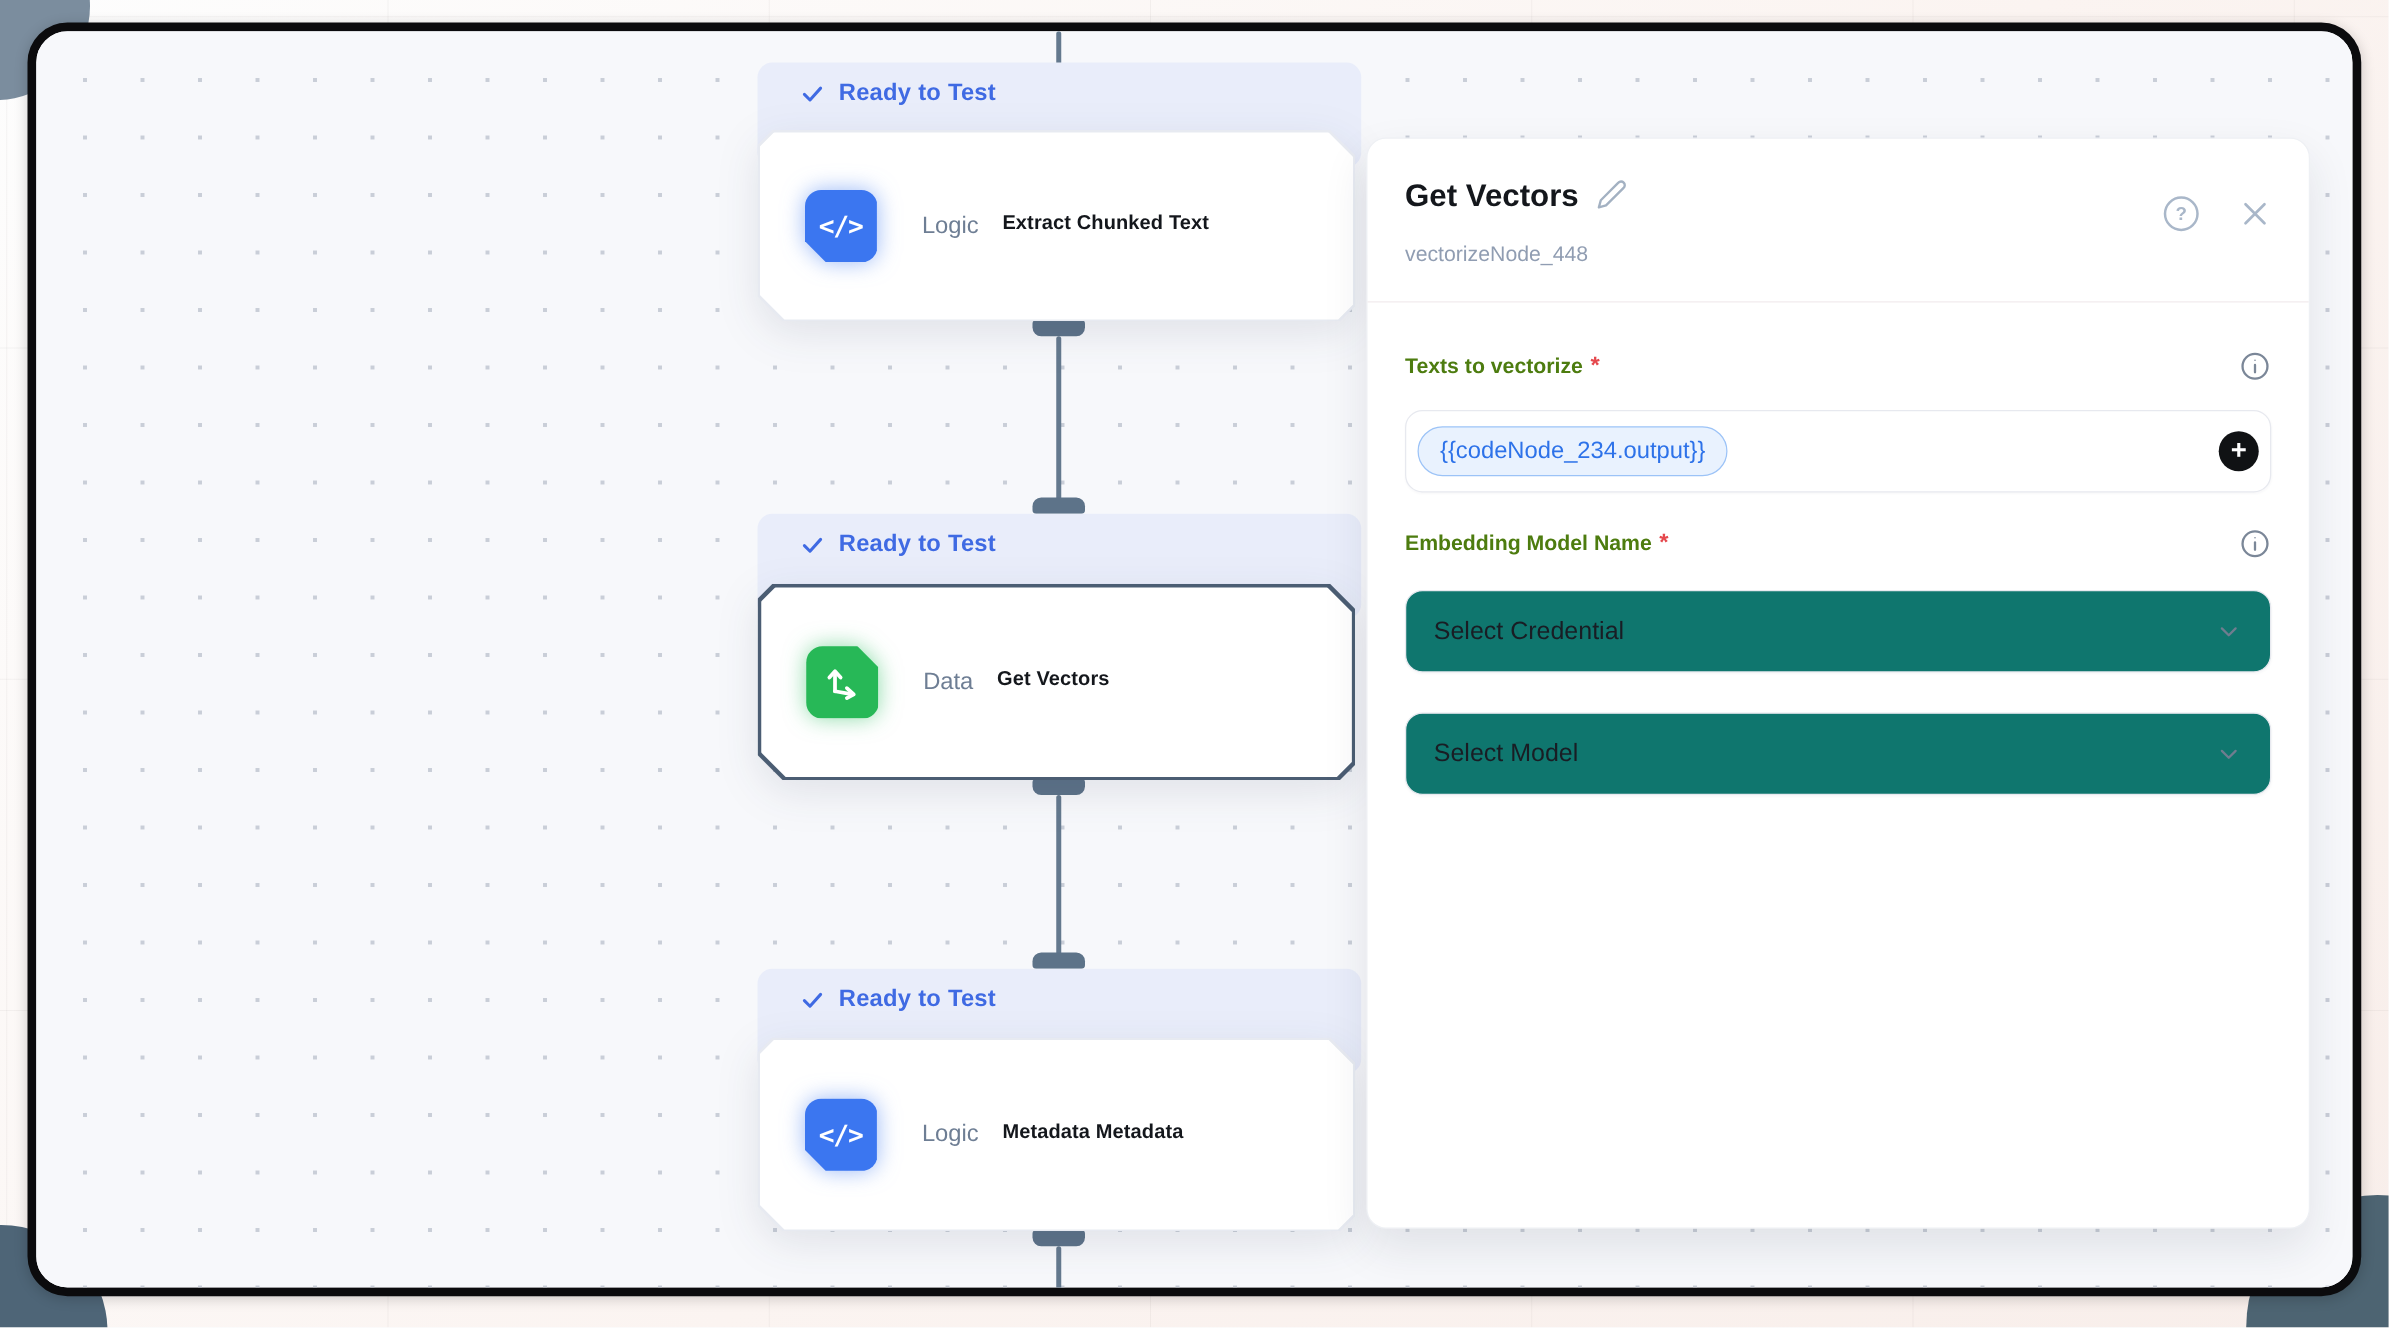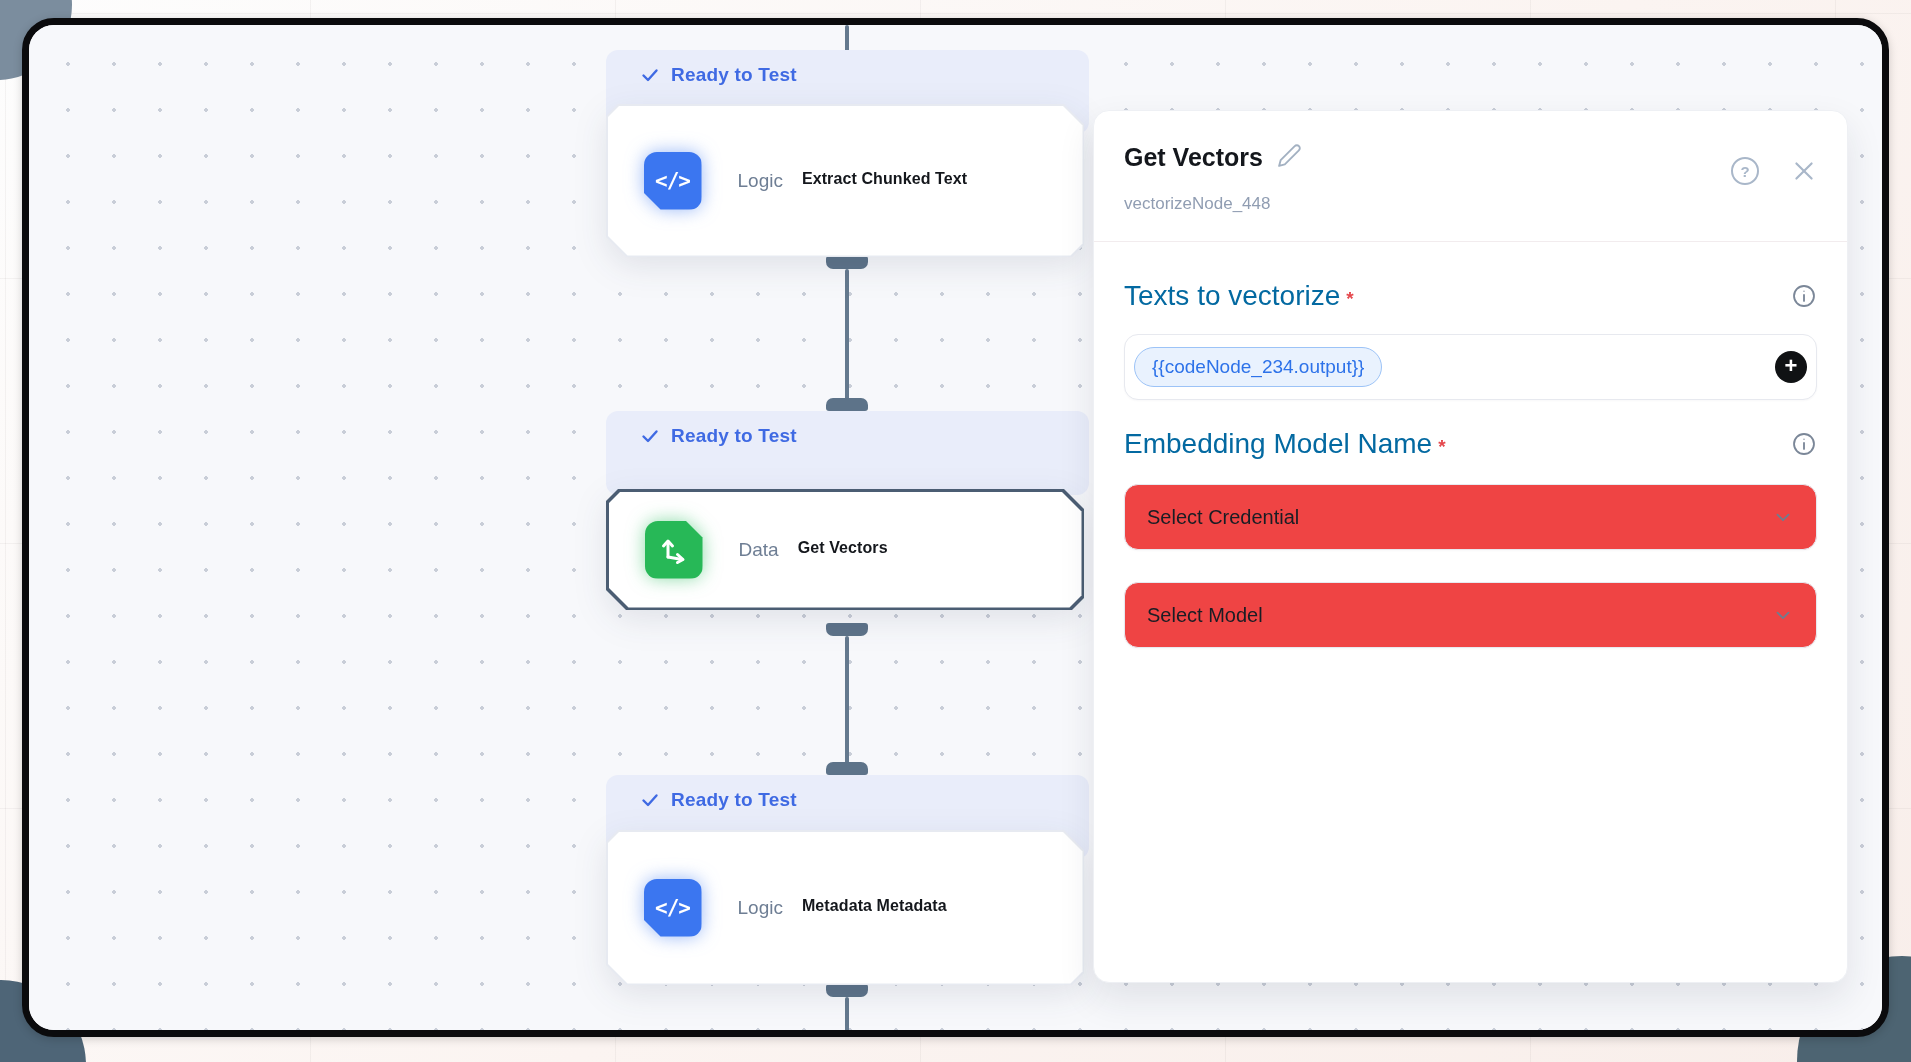--- a/index.html
+++ b/index.html
@@ -76,37 +76,37 @@
   .pencil-btn { cursor:pointer; display:flex; margin-top:-4px; }
   .head-actions { display:flex; align-items:center; gap:32px; margin-top:14px; }
   .help-circle { width:28px; height:28px; border:2px solid #a9b7c9; border-radius:50%;
                  color:#a9b7c9; font-size:15px; font-weight:700; display:flex;
                  align-items:center; justify-content:center; cursor:pointer; }
   .close-btn { cursor:pointer; display:flex; }
   .node-id { margin-top:22px; font-size:17px; color:#909db2; }
   .panel-divider { height:1px; background:#f2ecee; margin:27px -30px 0 -30px; }
 
   .field-row { display:flex; align-items:center; justify-content:space-between; margin-top:38px; }
-  .field-label { font-size:28px; font-weight:400; color:#0369a1; }
+  .field-label { font-size:17px; font-weight:700; color:#4d7c0f; }
   .req { color:#e5484d; margin-left:6px; font-size:19px; font-weight:600; }
   .info-btn { cursor:pointer; display:flex; }
 
   .text-box { margin-top:22px; height:66px; border:1px solid #e7e9ef; border-radius:14px;
               display:flex; align-items:center; padding:0 9px; background:#fff;
               box-shadow:0 1px 2px rgba(25,35,60,0.03); }
   .chip { background:#e9f2fe; border:1px solid #9cc3f7; color:#2d72e9; border-radius:999px;
           font-size:19px; padding:8px 17px; cursor:pointer; white-space:nowrap; }
   .spacer { flex:1; }
   .add-btn { width:32px; height:32px; border-radius:50%; background:#101214; color:#fff;
              font-size:22px; font-weight:600; display:flex; align-items:center;
              justify-content:center; cursor:pointer; line-height:1; padding-bottom:2px; }
 
   .select-box { margin-top:24px; height:66px; border:1px solid #e7e9ef; border-radius:14px;
                 display:flex; align-items:center; justify-content:space-between;
-                padding:0 22px; background:#ef4444; cursor:pointer;
+                padding:0 22px; background:#0f766e; cursor:pointer;
                 box-shadow:0 1px 2px rgba(25,35,60,0.03); }
   .select-box + .select-box { margin-top:32px; }
   .select-value { font-size:20px; color:#191d24; }
 </style>
 </head>
 <body>
 
 <div class="page">
   <div class="blob tl"></div>
   <div class="blob bl"></div>
@@ -146,21 +146,21 @@
       <div class="handle in" style="left:797px; top:373px;"></div>
 
       <div class="badge" style="left:577px; top:386px;">
         <div class="badge-inner">
           <svg width="20" height="20" viewBox="0 0 20 20" fill="none">
               <polyline points="3.5,10.5 8,15 16.5,5.5" stroke="#3f6ae3" stroke-width="2.4" stroke-linecap="round" stroke-linejoin="round"></polyline>
             </svg>
           <span>Ready to Test</span>
         </div>
       </div>
-      <div class="card-outer" style="left:577px; top:464px; height:121px;">
+      <div class="card-outer" style="left:577px; top:442px; height:157px;">
         <div class="card-border card-clip selected"></div>
         <div class="card-inner card-clip" style="inset:2.5px;">
           <div class="icon-wrap green">
             <div class="icon-bg green">
               <svg width="34" height="34" viewBox="0 0 34 34" fill="none">
                 <line x1="11" y1="24" x2="11" y2="9" stroke="#fff" stroke-width="3" stroke-linecap="round"></line>
                 <polyline points="6.5,13 11,8 15.5,13" stroke="#fff" stroke-width="3" stroke-linecap="round" stroke-linejoin="round" fill="none"></polyline>
                 <line x1="11" y1="24" x2="25" y2="26.5" stroke="#fff" stroke-width="3" stroke-linecap="round"></line>
                 <polyline points="20.5,21.5 26,26.5 20.5,29.5" stroke="#fff" stroke-width="3" stroke-linecap="round" stroke-linejoin="round" fill="none"></polyline>
               </svg>

